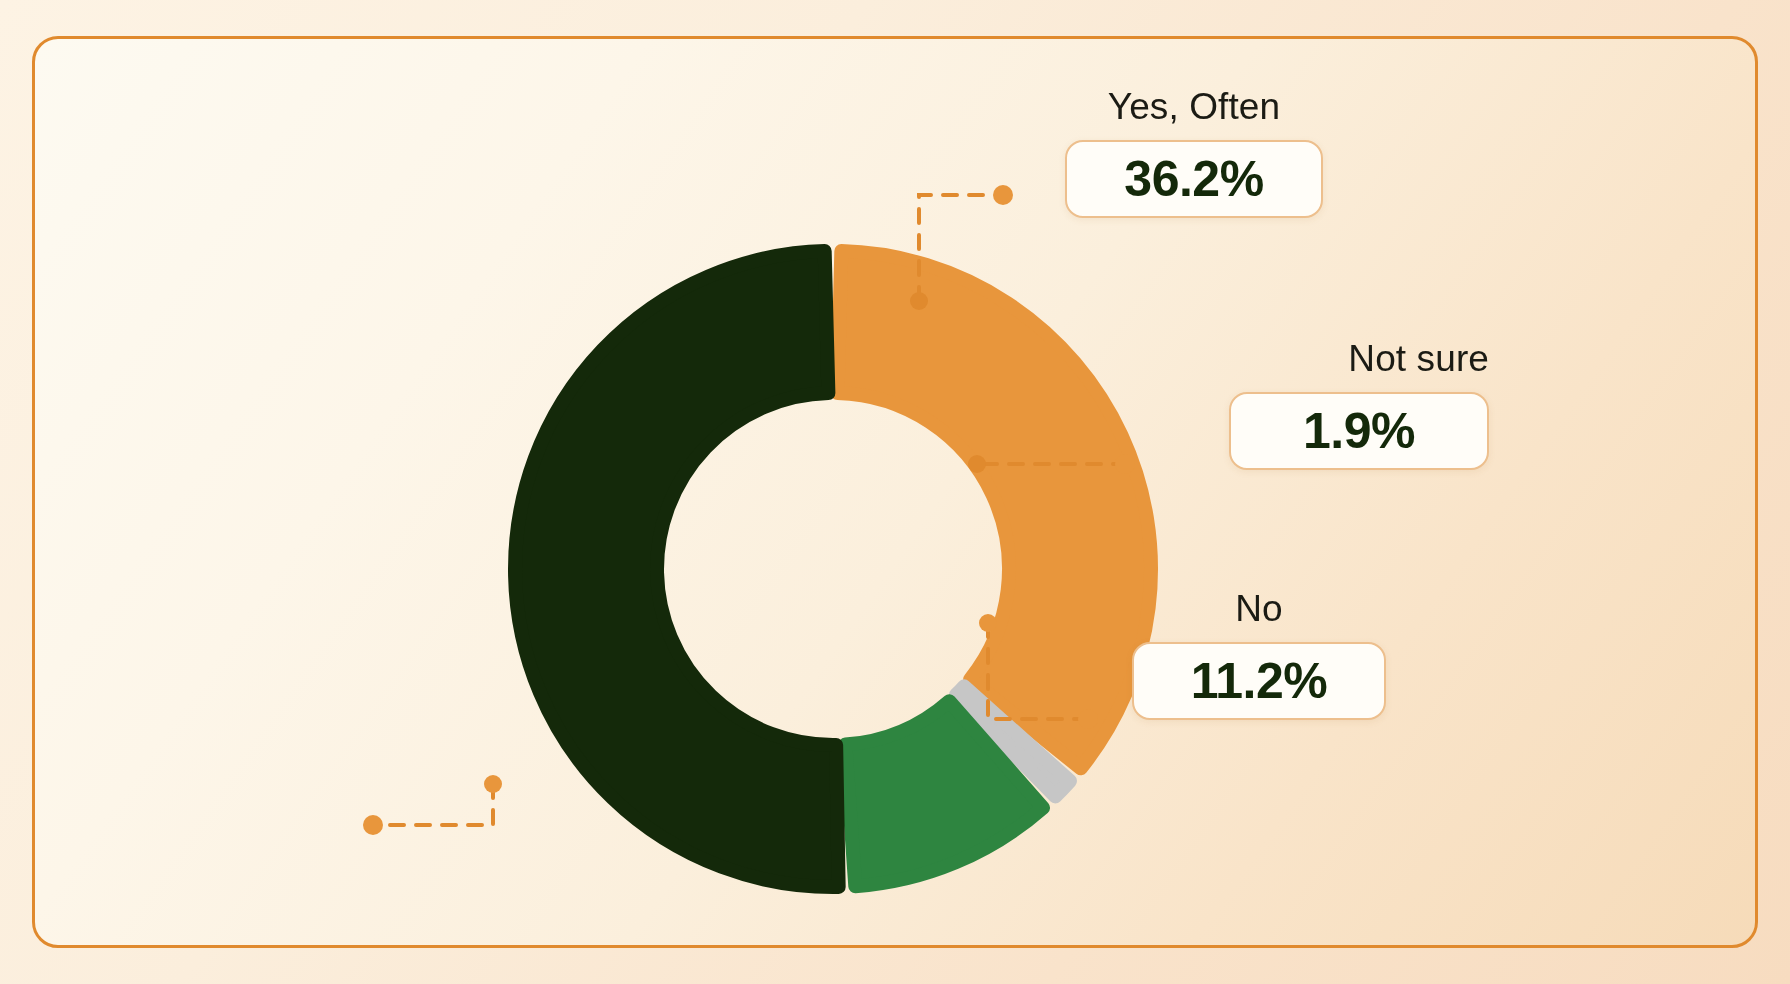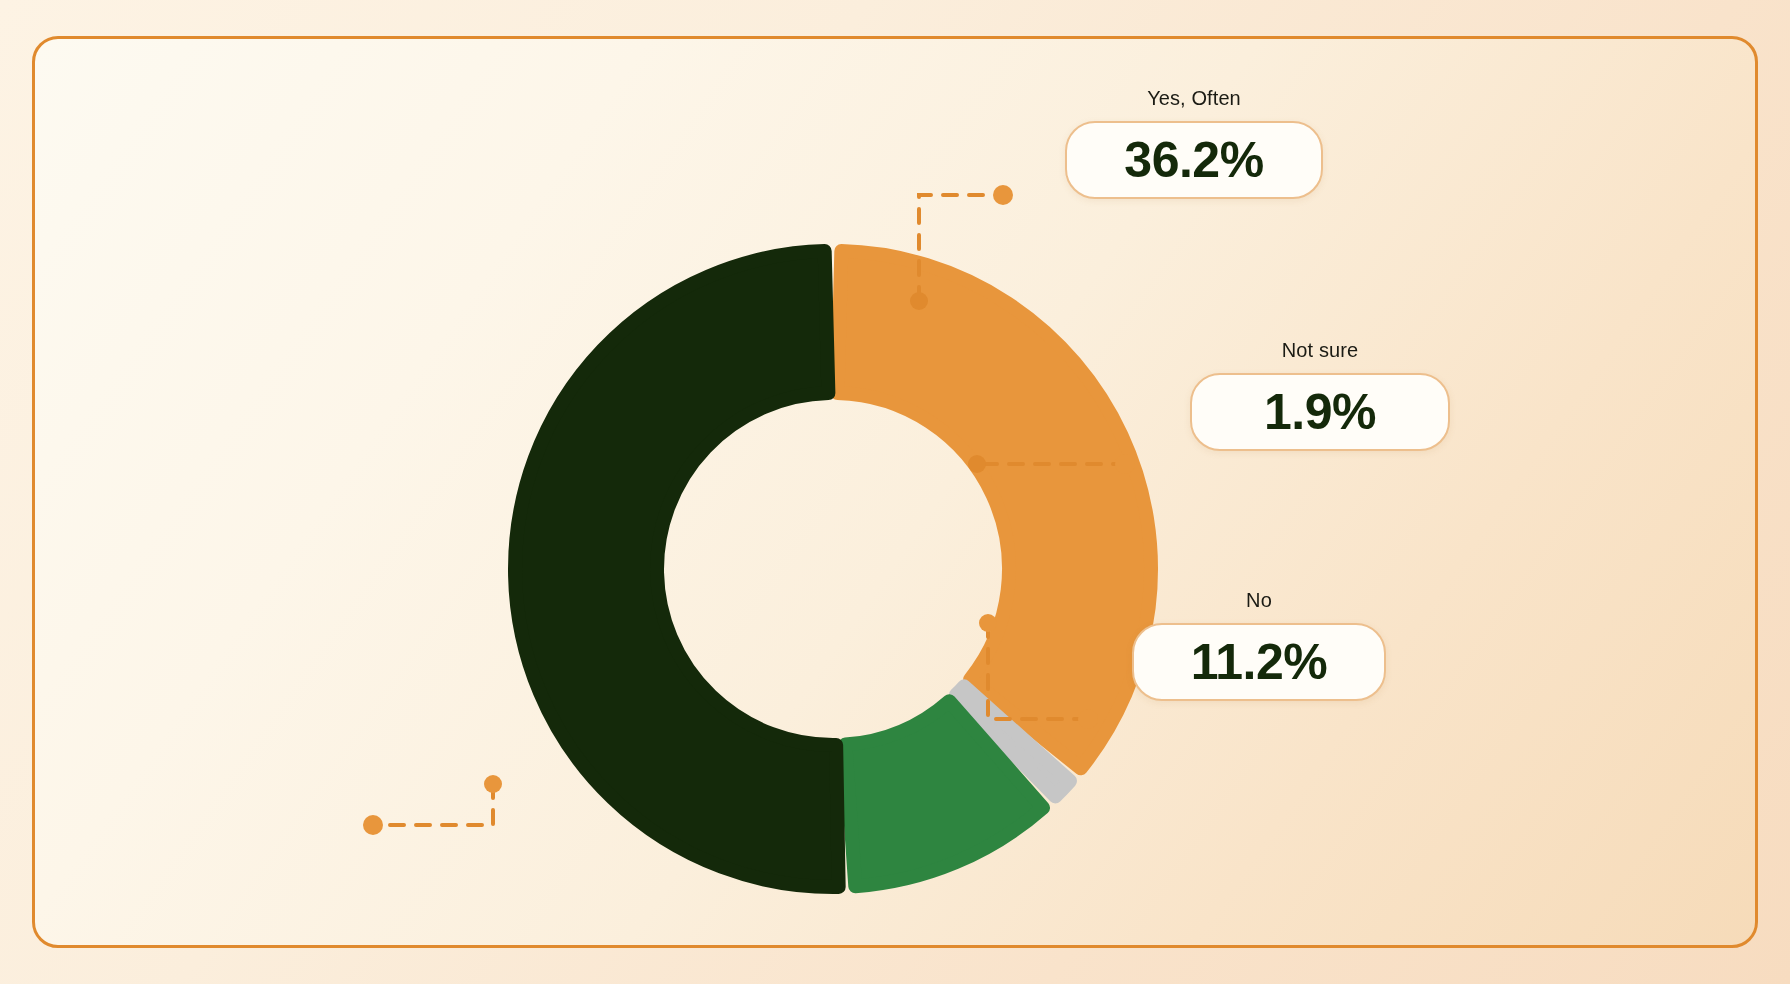--- a/index.html
+++ b/index.html
@@ -51,50 +51,50 @@
     pointer-events: none;
   }
 
   
   .callout {
     position: absolute;
     display: flex;
     flex-direction: column;
   }
   .callout-title {
-    font-size: 20px;
+    font-size: 37px;
     color: #1b1b14;
     letter-spacing: 0.1px;
     line-height: 1.1;
     white-space: nowrap;
     margin-bottom: 12px;
   }
   .value-box {
     background: #fffdf8;
     border: 2px solid #edbf8d;
-    border-radius: 30px;
+    border-radius: 18px;
     box-shadow: 0 2px 7px rgba(170,120,50,0.10);
     display: flex;
     align-items: center;
     justify-content: center;
     height: 78px;
   }
   .value-text {
     font-size: 50px;
     font-weight: bold;
     color: #14290a;
     letter-spacing: -0.5px;
     line-height: 1;
   }
 
   
   #callout-yes-often      { left: 1030px; top: 48px;  align-items: center; }
   #callout-yes-often .value-box { width: 258px; }
 
-  #callout-not-sure       { left: 1155px; top: 300px; align-items: center; }
+  #callout-not-sure       { left: 1194px; top: 300px; align-items: flex-end; }
   #callout-not-sure .value-box  { width: 260px; }
 
   #callout-no             { left: 1097px; top: 550px; align-items: center; }
   #callout-no .value-box        { width: 254px; }
 
   #callout-yes-occ        { left: 110px;  top: 662px; align-items: center; }
   #callout-yes-occ .value-box   { width: 265px; }
 </style>
 </head>
 <body>

